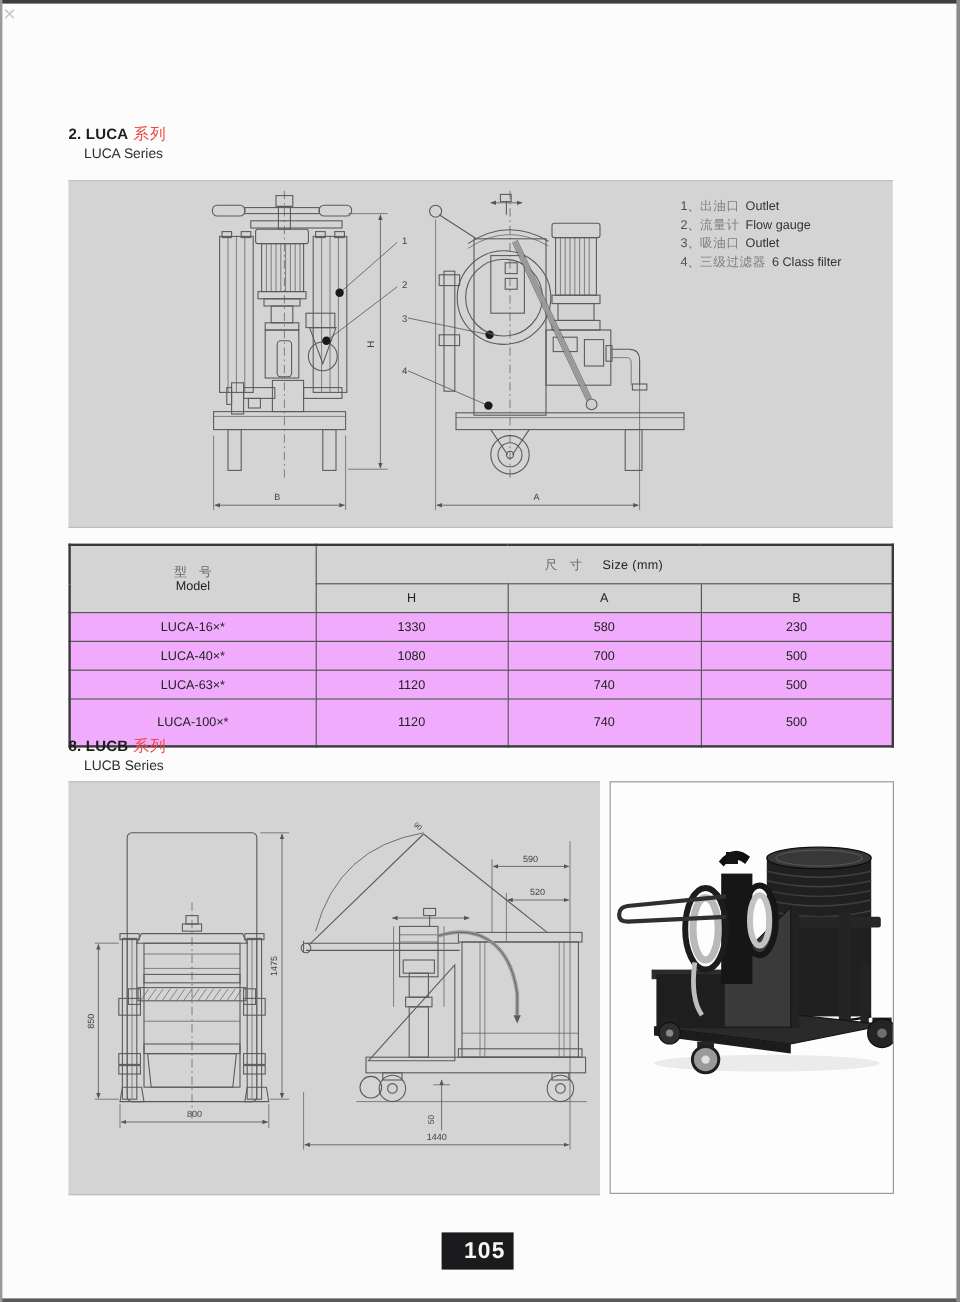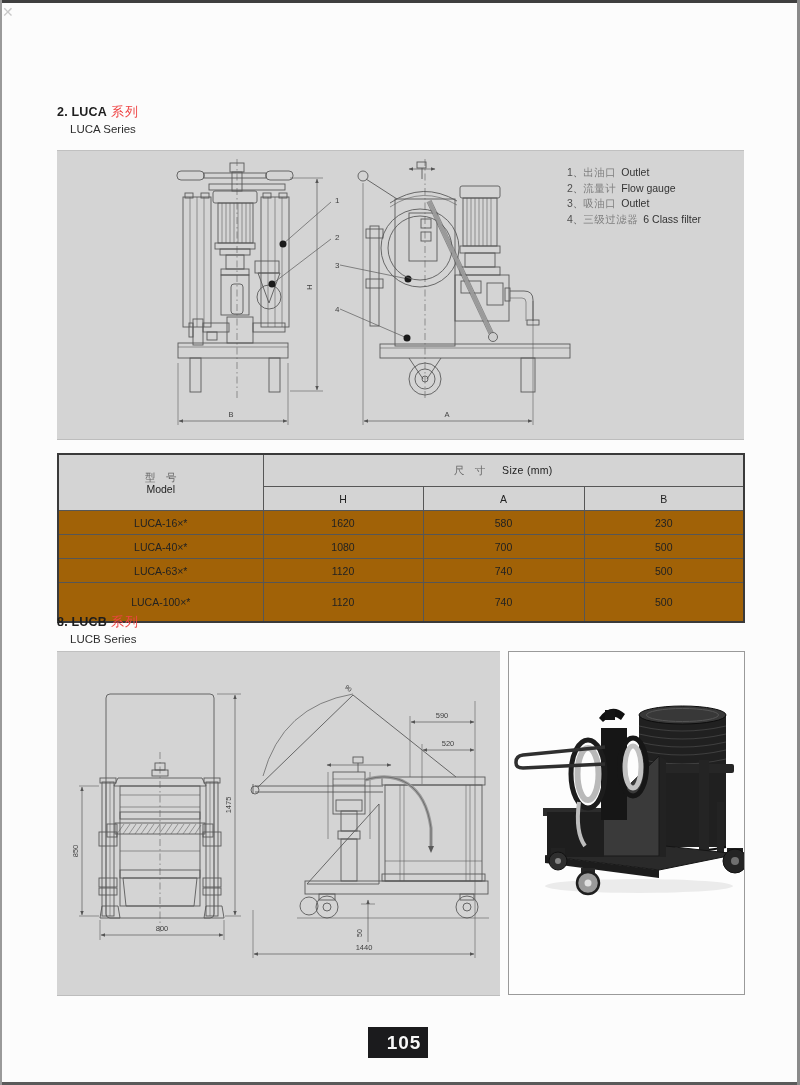--- a/index.html
+++ b/index.html
@@ -31,21 +31,21 @@
   .legend{position:absolute;left:510px;top:14px;font-size:10.5px;line-height:15.5px;white-space:nowrap;}
   .legend .lnum{color:#4f4f4f;}
   .legend .lcn{color:#7f7f7f;letter-spacing:.5px;}
   .legend .len{color:#333;margin-left:5px;}
 
   table.spec{position:absolute;left:57px;top:453px;width:686px;border-collapse:collapse;table-layout:fixed;
     font-size:10.5px;color:#222;}
   table.spec td,table.spec th{border:1px solid #565656;text-align:center;vertical-align:middle;padding:0;font-weight:400;}
   table.spec{border:2px solid #3a3a3a;}
   table.spec .hdr{background:#d4d4d4;}
-  table.spec .data{background:#a16207;margin-top:40px;}
+  table.spec .data{background:#f0abfc;margin-top:40px;}
   .th-cn{color:#666;letter-spacing:.35em;margin-right:-0.35em;}
   .th-en{color:#222;}
   .size-en{margin-left:14px;letter-spacing:.3px;}
   .model-cell{display:block;line-height:12px;padding:3px 0;}
 
   #page-number{position:absolute;left:368px;top:1027px;width:48px;height:31px;background:#1b1b1d;
     color:#f7f7f7;font-size:19px;font-weight:700;text-align:center;line-height:31px;letter-spacing:1px;padding-left:12px;}
 
   svg text{font-family:"Liberation Sans","DejaVu Sans",sans-serif;fill:#3f3f3f;}
 </style>
@@ -235,21 +235,21 @@
       <span class="th-en size-en">Size (mm)</span>
     </td>
   </tr>
   <tr class="hdr" style="height:23px;">
     <td>H</td>
     <td>A</td>
     <td>B</td>
   </tr>
   <tr class="data" style="height:24px;">
     <td>LUCA-16×*</td>
-    <td>1620</td>
+    <td>1330</td>
     <td>580</td>
     <td>230</td>
   </tr>
   <tr class="data" style="height:24px;">
     <td>LUCA-40×*</td>
     <td>1080</td>
     <td>700</td>
     <td>500</td>
   </tr>
   <tr class="data" style="height:24px;">

